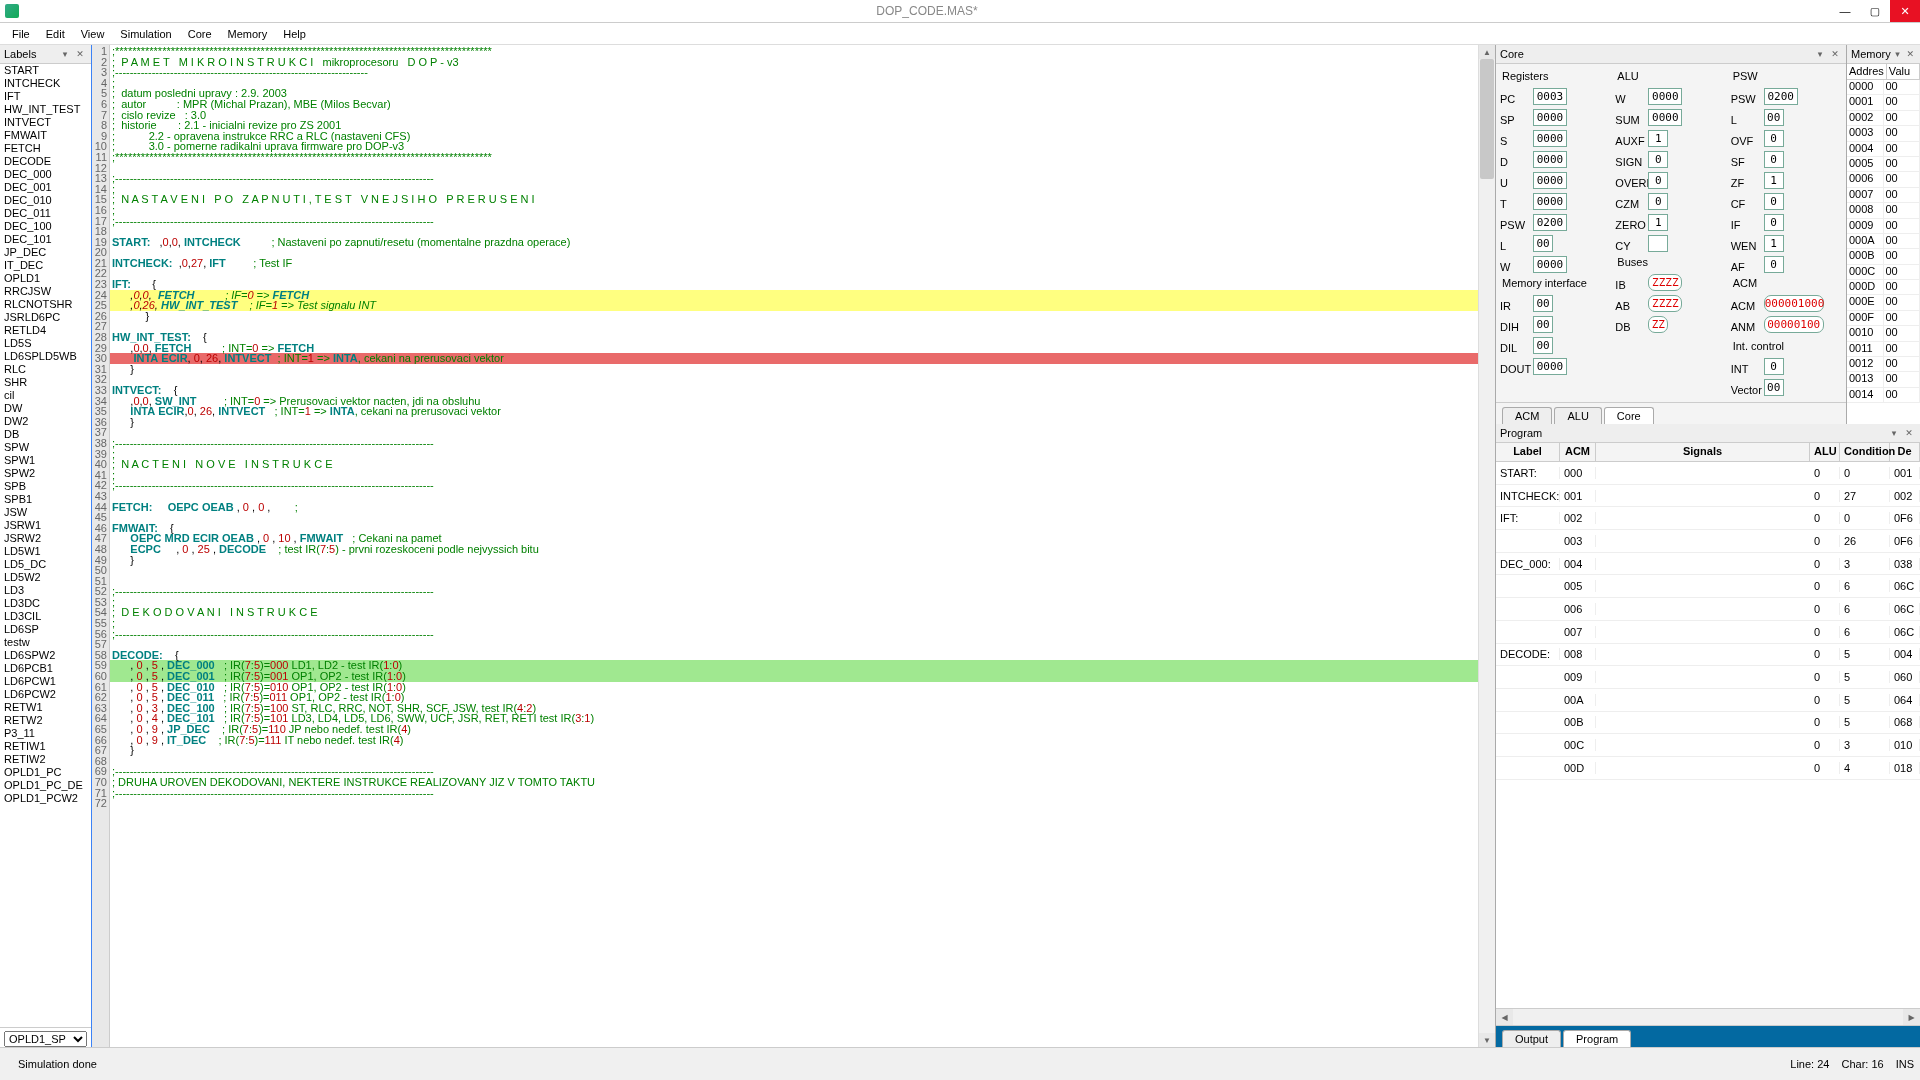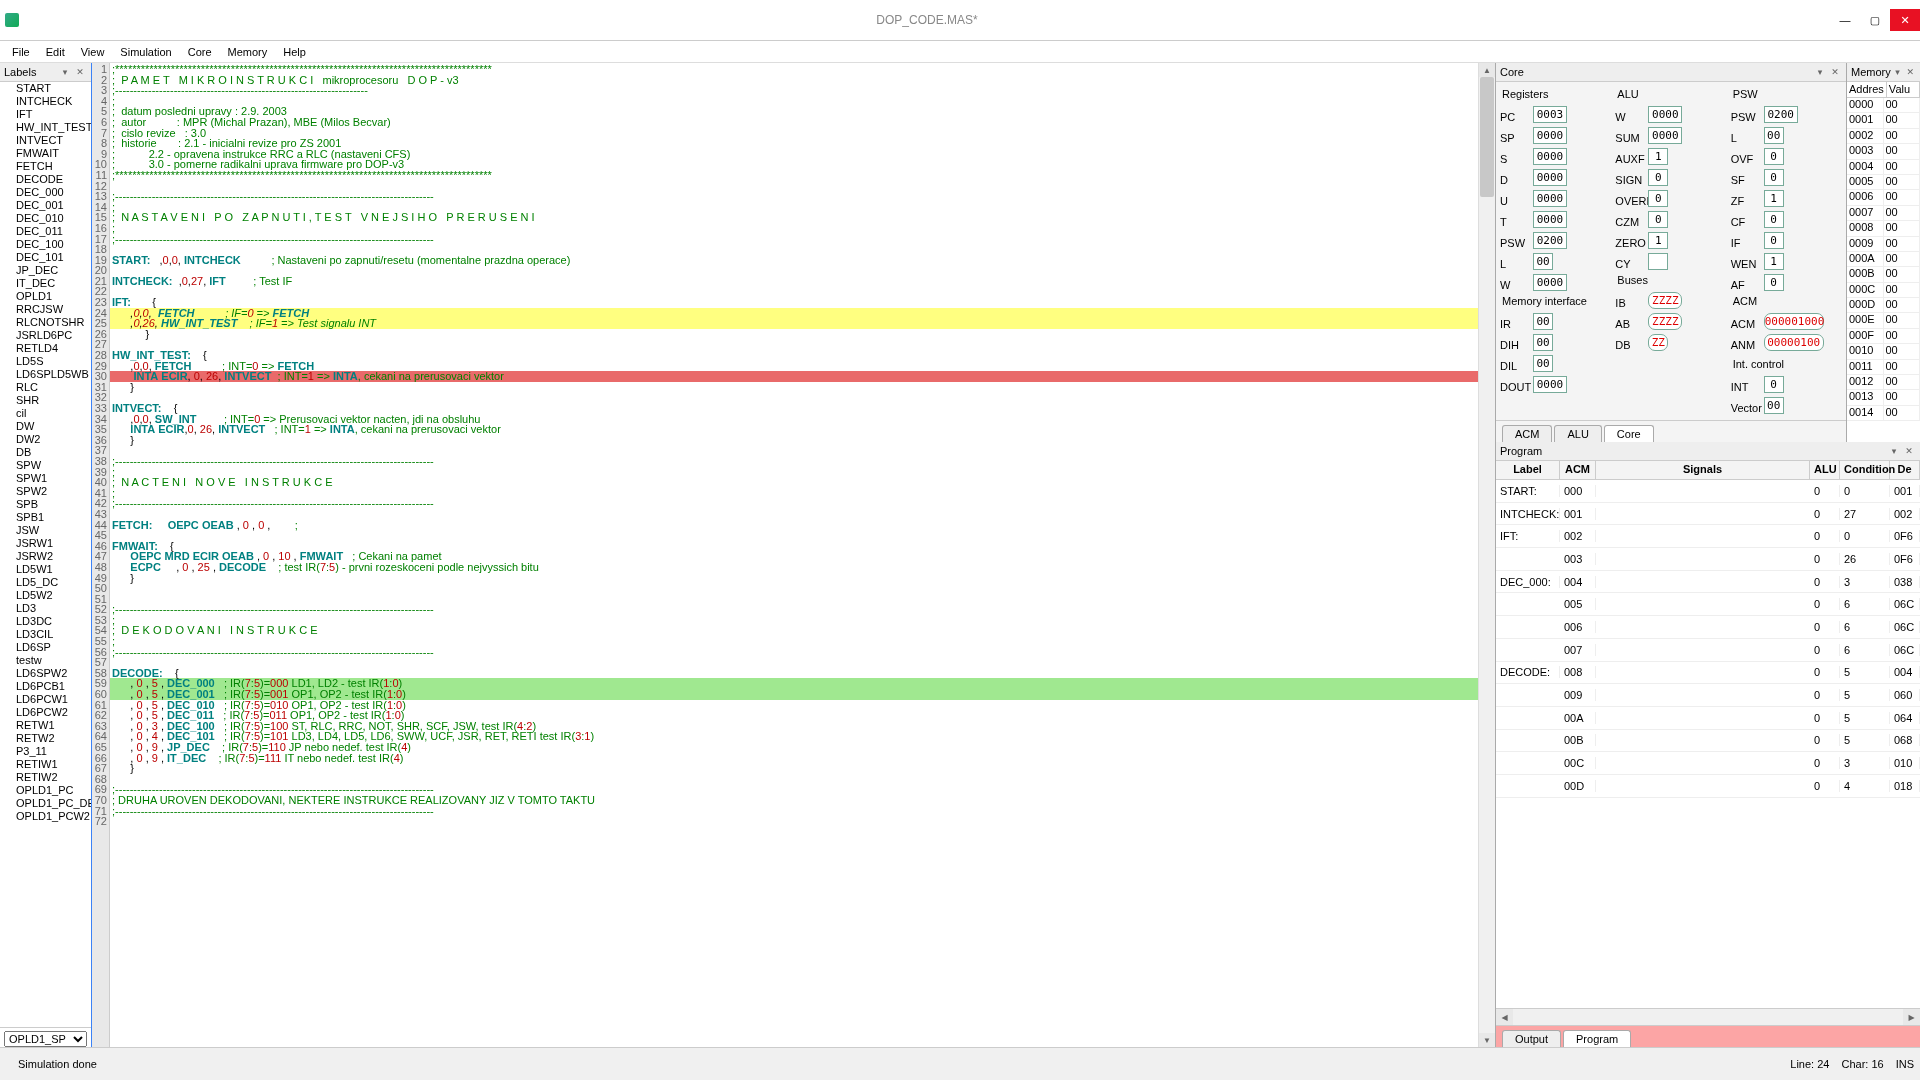--- a/index.html
+++ b/index.html
@@ -1,35 +1,35 @@
 <!DOCTYPE html>
 <html><head>
 <meta charset="utf-8">
 <style>
 * { box-sizing: border-box; margin: 0; padding: 0; font-family: "Segoe UI", Tahoma, sans-serif; font-size: 11px; }
 body { background: #f0f0f0; width: 1920px; height: 1080px; overflow: hidden; display: flex; flex-direction: column; }
 
-.titlebar { height: 41px; background: #fff; display: flex; align-items: center; border-bottom: 1px solid #ccc; position: relative; }
+.titlebar { height: 23px; background: #fff; display: flex; align-items: center; border-bottom: 1px solid #ccc; position: relative; }
 .titlebar-icon { width: 14px; height: 14px; margin: 0 5px; background: linear-gradient(135deg,#3a8,#1a5); border-radius: 2px; }
 .titlebar-title { flex: 1; text-align: center; color: #888; font-size: 12px; }
 .titlebar-btns { display: flex; }
 .titlebar-btn { width: 30px; height: 22px; display: flex; align-items: center; justify-content: center; }
 .titlebar-btn.close { background: #e81123; color: #fff; }
 
 .menubar { height: 22px; background: #fff; display: flex; align-items: center; padding: 0 4px; border-bottom: 1px solid #ddd; }
 .menubar span { padding: 2px 8px; cursor: default; }
 
 .main { flex: 1; display: flex; overflow: hidden; }
 
 .labels-panel { width: 92px; background: #fff; border-right: 1px solid #3b82f6; display: flex; flex-direction: column; }
 .panel-header { height: 19px; background: #eee; border-bottom: 1px solid #ccc; display: flex; align-items: center; padding: 0 4px; font-size: 11px; }
 .panel-header .spacer { flex: 1; }
 .panel-header .hbtn { width: 14px; height: 14px; margin-left: 1px; font-size: 9px; display: flex; align-items: center; justify-content: center; color: #666; border: 1px solid transparent; }
 .labels-list { flex: 1; overflow: auto; }
-.labels-list div { padding: 0 16px; height: 13px; line-height: 13px; font-size: 11px; }
+.labels-list div { padding: 0 4px; height: 13px; line-height: 13px; font-size: 11px; }
 .labels-dd { height: 20px; border-top: 1px solid #ccc; display: flex; align-items: flex-end; padding: 0 4px; }
 .labels-dd select { width: 100%; font-size: 11px; }
 
 .editor { flex: 1; background: #fff; display: flex; position: relative; overflow: hidden; }
 .gutter { width: 18px; background: #e8e8e8; border-right: 1px solid #ccc; text-align: right; font-family: Consolas, monospace; font-size: 10px; color: #666; line-height: 10.6px; padding-top: 1px; }
 .gutter div { padding-right: 2px; height: 10.6px; }
 .code { flex: 1; font-family: Consolas, monospace; font-size: 10px; line-height: 10.6px; white-space: pre; padding-top: 1px; overflow: hidden; }
 .code .ln { height: 10.6px; padding-left: 2px; }
 .code .cmt { color: #008000; }
 .code .kw { color: #008080; font-weight: bold; }
@@ -75,21 +75,21 @@
 .prog-col-alu { width: 30px; }
 .prog-col-cond { width: 50px; }
 .prog-col-de { width: 30px; }
 .prog-body { flex: 1; overflow: auto; }
 .prog-row { display: flex; height: 22.7px; border-bottom: 1px solid #eee; font-size: 11px; align-items: center; }
 .prog-row div { padding: 0 4px; border-right: 1px solid #eee; }
 .prog-scroll-h { height: 17px; background: #f0f0f0; border-top: 1px solid #ccc; position: relative; }
 .prog-scroll-h .arrow { position: absolute; top: 0; bottom: 0; width: 17px; background: #e8e8e8; display:flex; align-items:center; justify-content:center; font-size:8px; color:#666; }
 .prog-scroll-h .arrow.l { left: 0; }
 .prog-scroll-h .arrow.r { right: 0; }
-.prog-tabs { height: 22px; display: flex; align-items: flex-end; padding-left: 6px; background: #fca5a5; border-top: 1px solid #ccc; }
+.prog-tabs { height: 22px; display: flex; align-items: flex-end; padding-left: 6px; background: #0369a1; border-top: 1px solid #ccc; }
 
 .statusbar { height: 22px; background: #f0f0f0; border-top: 1px solid #ccc; display: flex; align-items: center; padding: 16px 6px; font-size: 11px; }
 .statusbar .spacer { flex: 1; }
 .statusbar span { margin-left: 12px; }
 </style>
 </head>
 <body>
 
 <div class="titlebar">
   <div class="titlebar-icon"></div>

